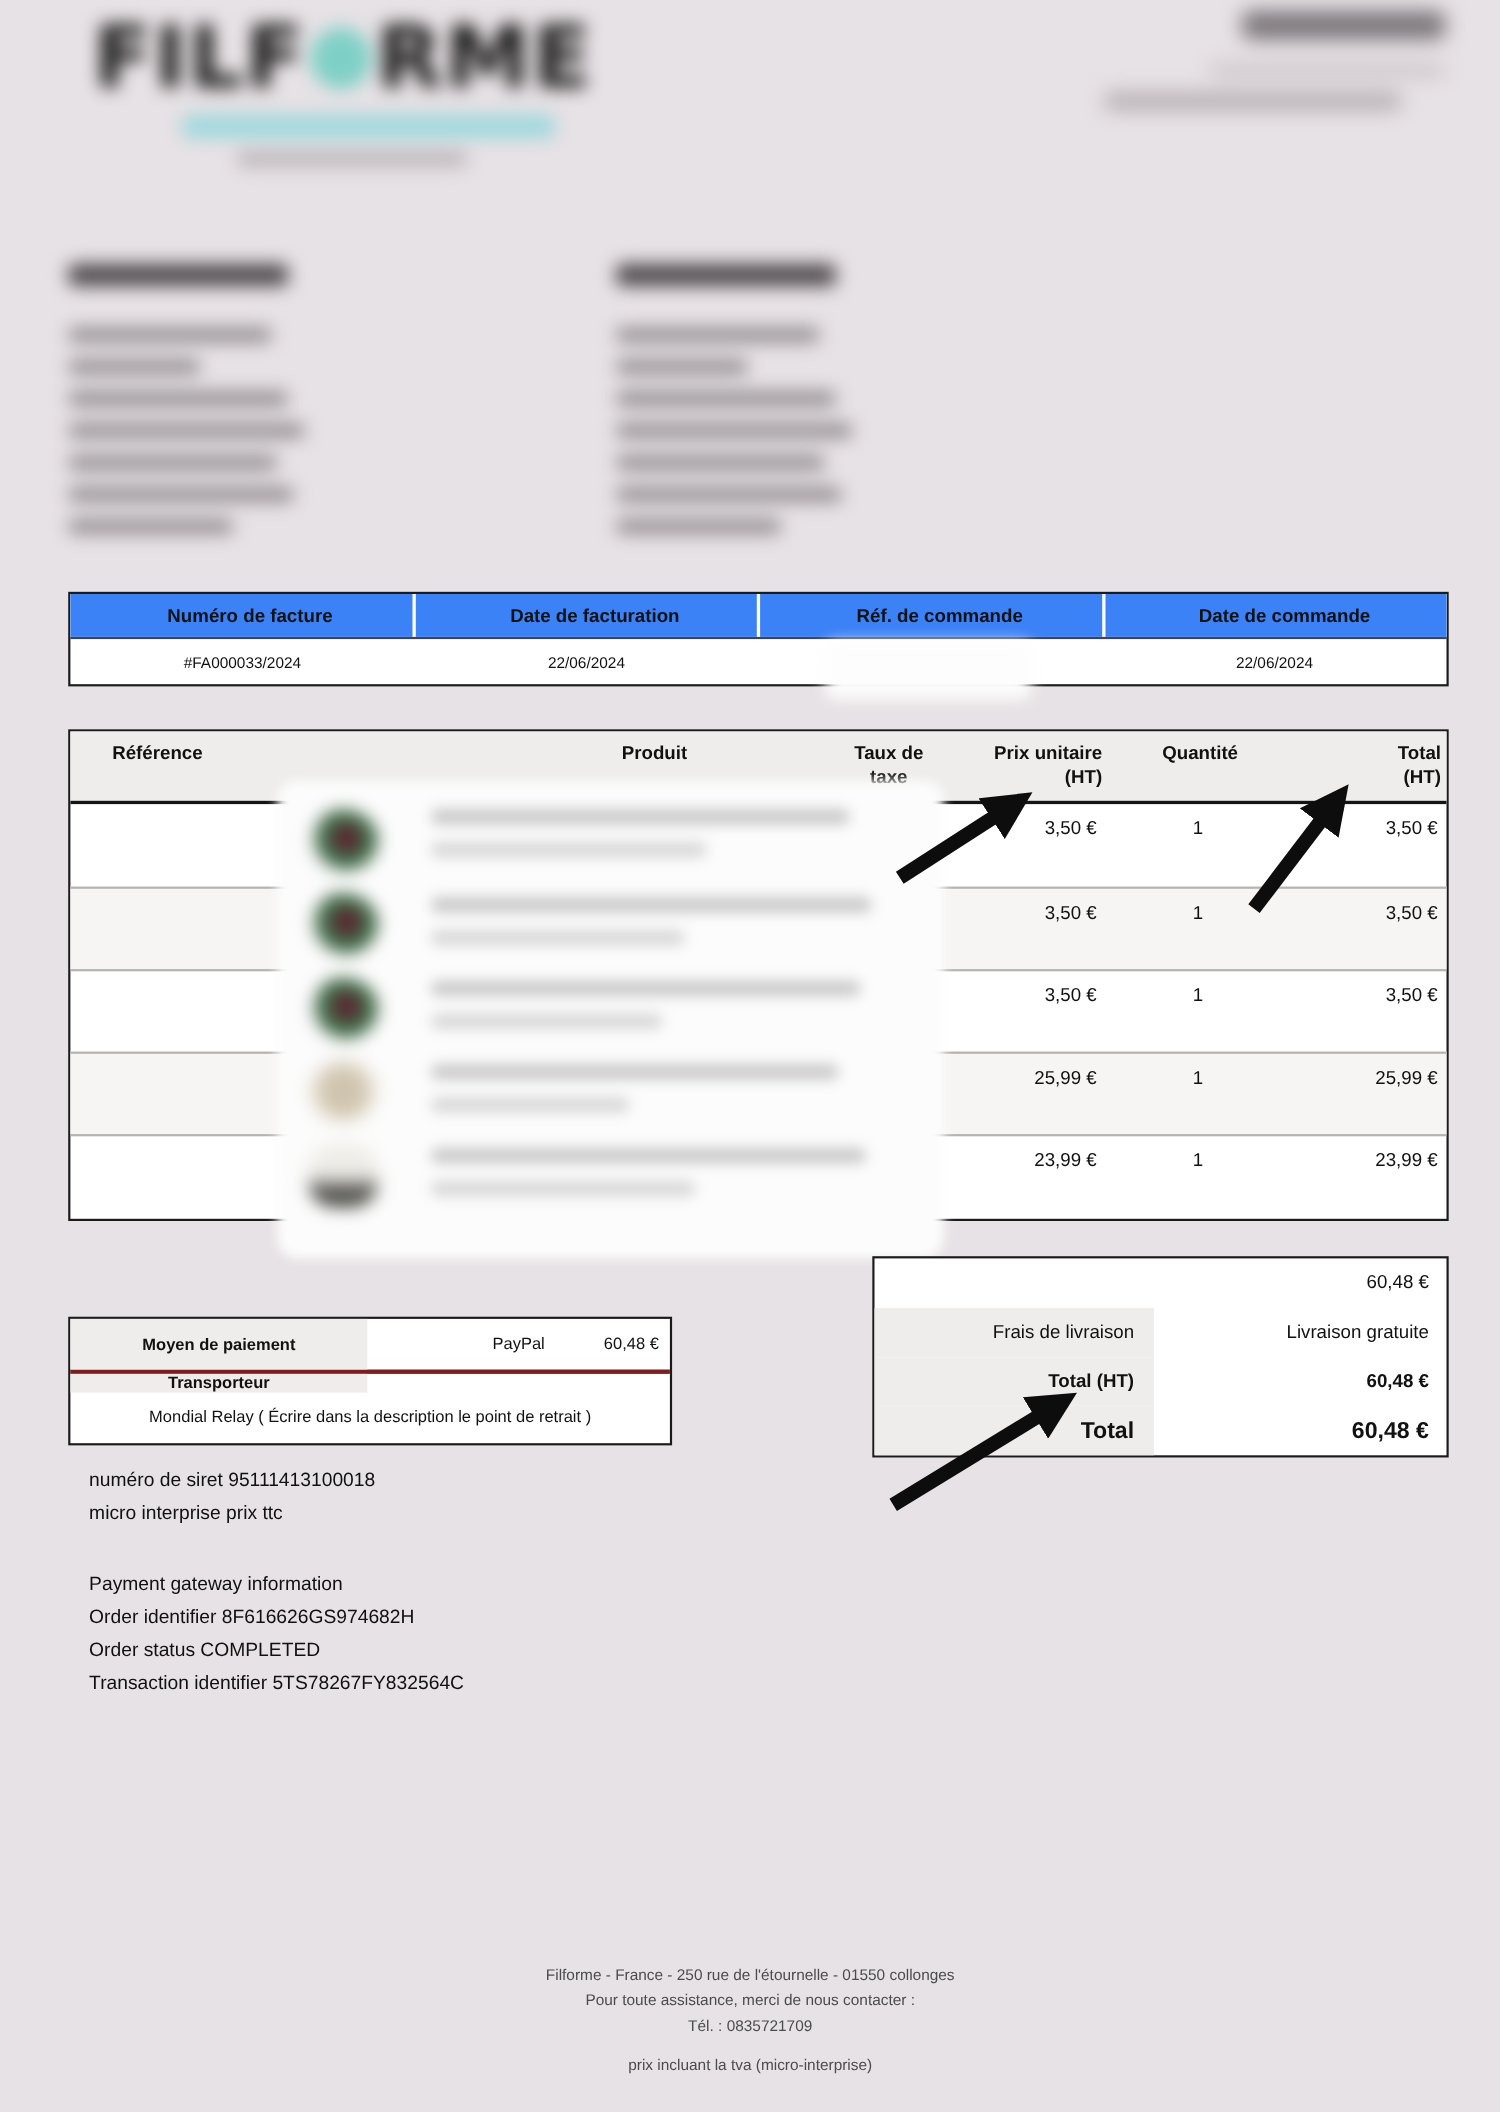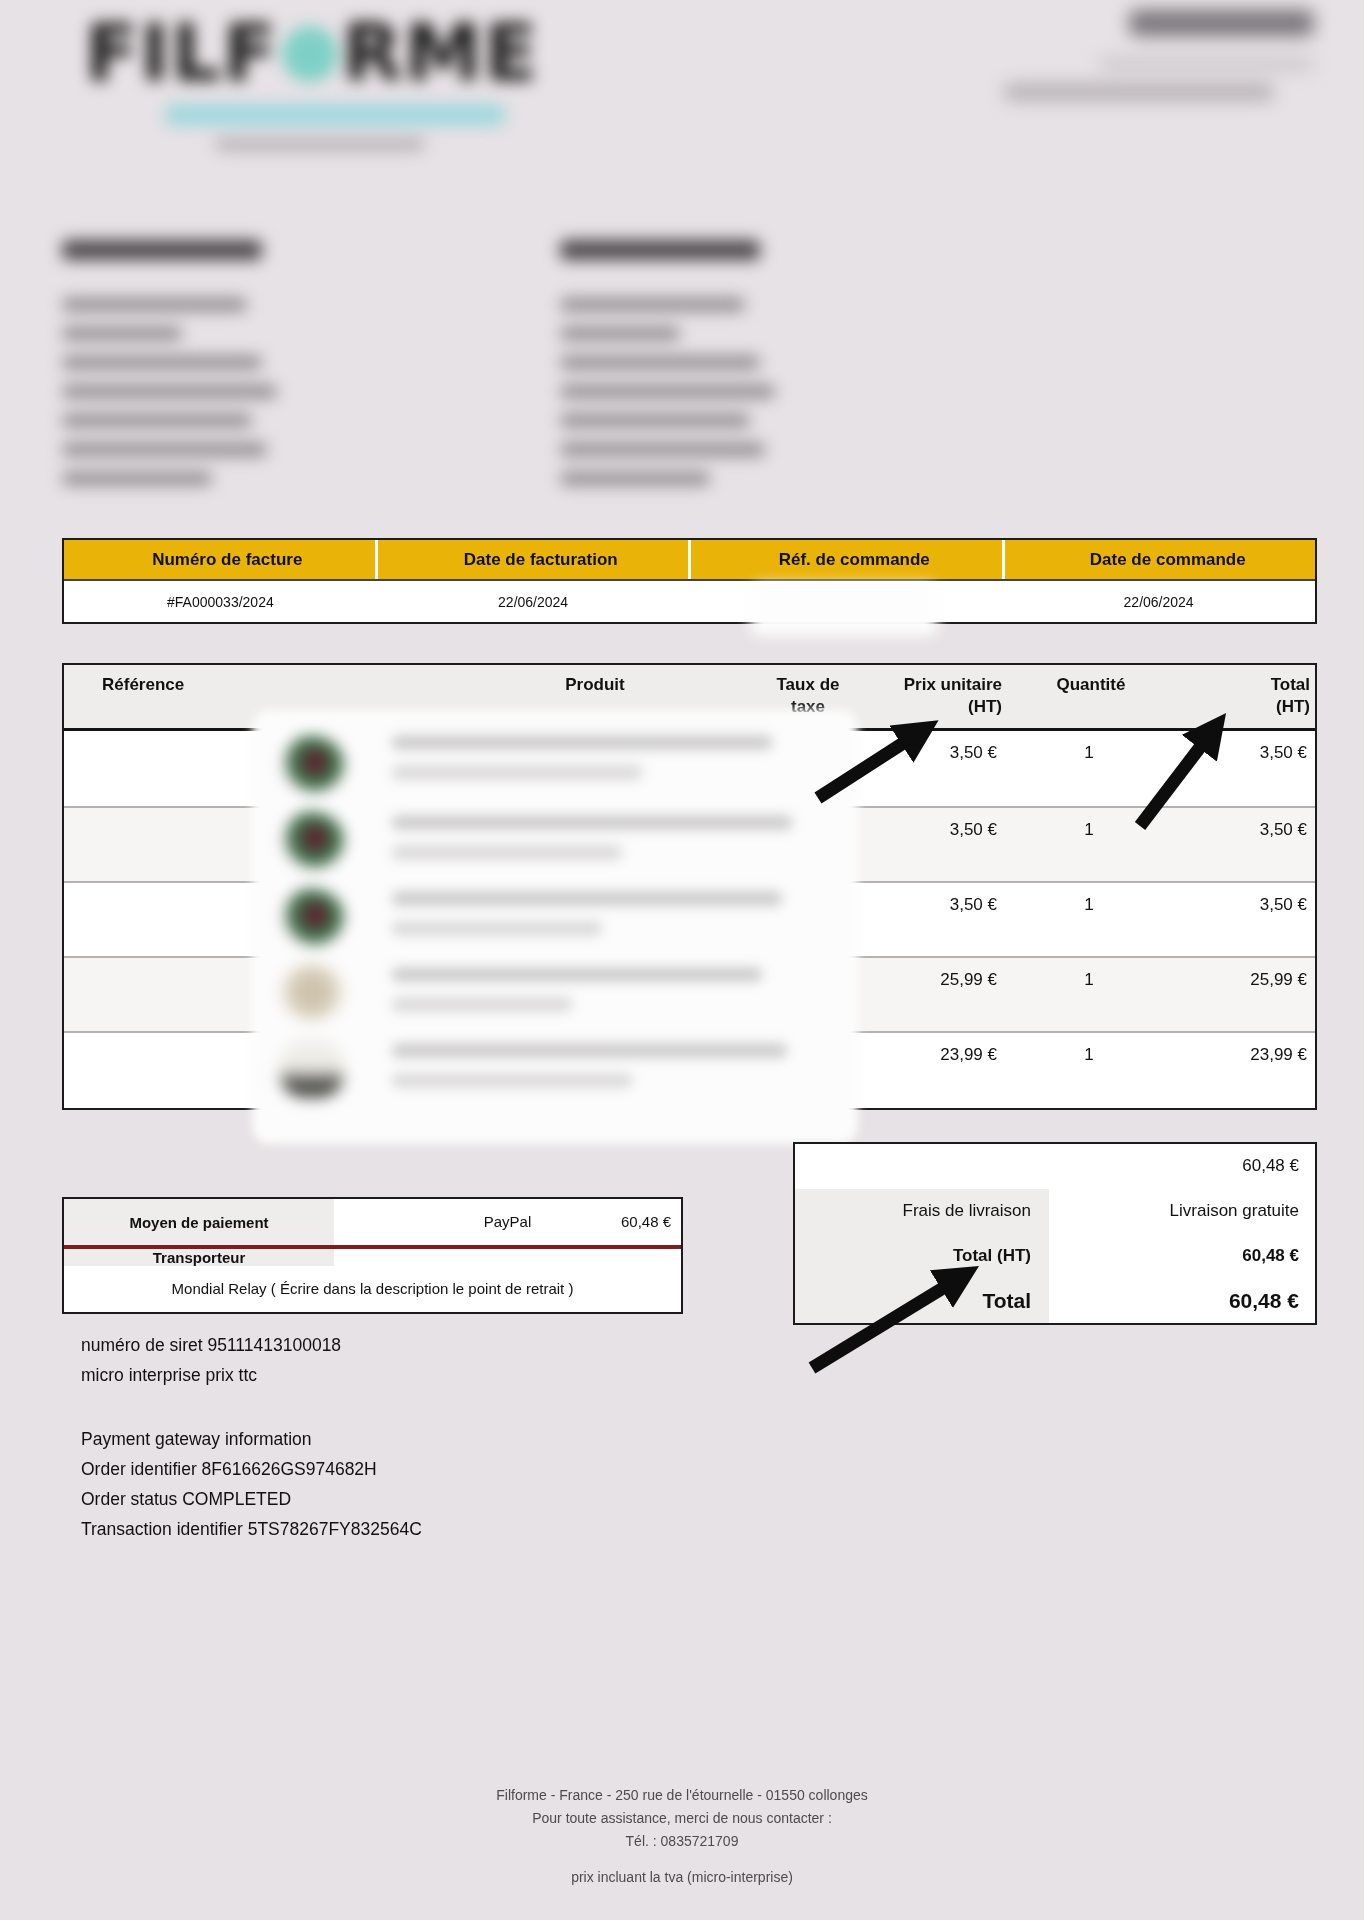--- a/index.html
+++ b/index.html
@@ -18,21 +18,21 @@
   .corner-l1 { margin-left:125px; width:185px; height:26px; background:#7a757a; border-radius:8px; }
   .corner-l2 { margin:22px 0 0 95px; width:215px; height:12px; background:#cac4c8; border-radius:6px; }
   .corner-l3 { margin:14px 0 0 0px; width:270px; height:16px; background:#b3adb1; border-radius:6px; }
   .addr-block { position:absolute; top:240px; width:300px; filter:blur(8px); }
   .addr-left { left:62px; } .addr-right { left:560px; }
   .addr-head { width:200px; height:20px; background:#4c474b; border-radius:6px; margin-bottom:38px; }
   .addr-line { height:13px; background:#8d888c; border-radius:6px; margin-bottom:16px; }
   
   .info-table { position:absolute; left:62px; top:538px; width:1255px; border:2px solid #1b1b1b; background:#fff; }
   .info-head { display:flex; gap:3px; background:#fff; }
-  .info-head-cell { flex:1; background:#eab308; height:39px; display:flex; align-items:center; justify-content:center; font-weight:bold; font-size:17px;padding-left:16px; }
+  .info-head-cell { flex:1; background:#3b82f6; height:39px; display:flex; align-items:center; justify-content:center; font-weight:bold; font-size:17px;padding-left:16px; }
   .info-vals { display:flex; border-top:2px solid #444; }
   .info-val-cell { flex:1; height:41px; display:flex; align-items:center; justify-content:center; font-size:14px; }
   .ref-blur { position:absolute; left:686px; top:44px; width:188px; height:52px; background:#fdfdfd; border-radius:10px; filter:blur(7px); }
   
   .prod-table { position:absolute; left:62px; top:663px; width:1255px; height:447px; border:2px solid #1b1b1b; background:#fff; }
   .prod-head { position:relative; height:66px; background:#efedec; border-bottom:3px solid #141414; font-weight:bold; font-size:17px; }
   .ph { position:absolute; top:9px; line-height:22px; }
   .ph-ref   { left:38px;  width:130px; text-align:left; }
   .ph-prod  { left:381px; width:300px; text-align:center; }
   .ph-taux  { left:698px; width:92px;  text-align:center; }
@@ -54,21 +54,21 @@
   .thumb-dark  { background:linear-gradient(180deg, #efede8 0 48%, #50504c 75%); border-radius:40%; }
   .pbar { position:absolute; height:13px; border-radius:6px; background:#c6c4c4; filter:blur(4px); }
   
   .totals-box { position:absolute; left:793px; top:1142px; width:524px; height:183px; border:2px solid #1b1b1b; background:#fff; display:flex; flex-direction:column; }
   .tot-row { display:flex; flex:1; }
   .tot-label { width:254px; background:#efedec; display:flex; align-items:center; justify-content:flex-end; padding-right:18px; font-size:17px; }
   .tot-value { flex:1; display:flex; align-items:center; justify-content:flex-end; padding-right:16px; font-size:17px; }
   .tot-row.bold .tot-label, .tot-row.bold .tot-value { font-weight:bold; }
   .tot-row.big .tot-label, .tot-row.big .tot-value { font-weight:bold; font-size:21px;padding-left:48px; }
   
-  .pay-table { position:absolute; left:62px; top:1197px; width:621px; border:2px solid #1b1b1b; background:#fff; }
+  .pay-table { position:absolute; left:62px; top:1197px; width:549px; border:2px solid #1b1b1b; background:#fff; }
   .pay-row { display:flex; }
   .pay-row + .pay-row { border-top:4px solid #7f1d1d;flex-direction:column; }
   .pay-label { width:270px; background:#efedec; display:flex; align-items:center; justify-content:center; font-weight:bold; font-size:15px; }
   .pay-value { position:relative; flex:1; display:flex; align-items:center; justify-content:center; text-align:left; font-size:15px; padding:8px 10px; min-height:46px; line-height:20px; }
   .pay-amount { position:absolute; right:10px; top:50%; transform:translateY(-50%); font-size:15px; }
   
   .notes { position:absolute; left:81px; top:1330px; font-size:17.5px; line-height:30px; }
   .notes .gap { height:34px; }
   
   .footer { position:absolute; left:0; top:1784px; width:100%; text-align:center; font-size:14px; line-height:23px; color:#4c4c4c; }

